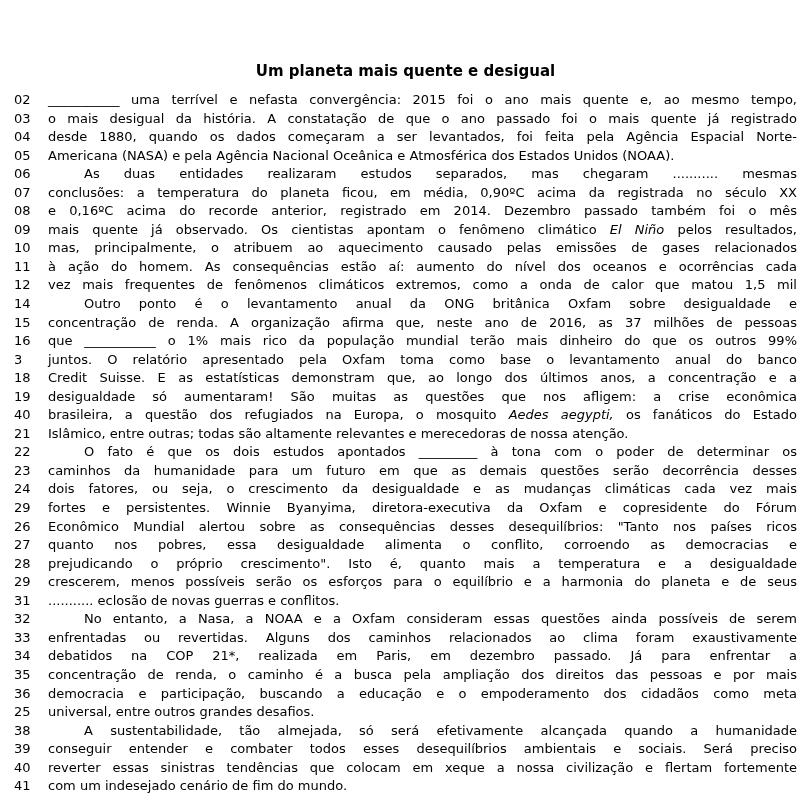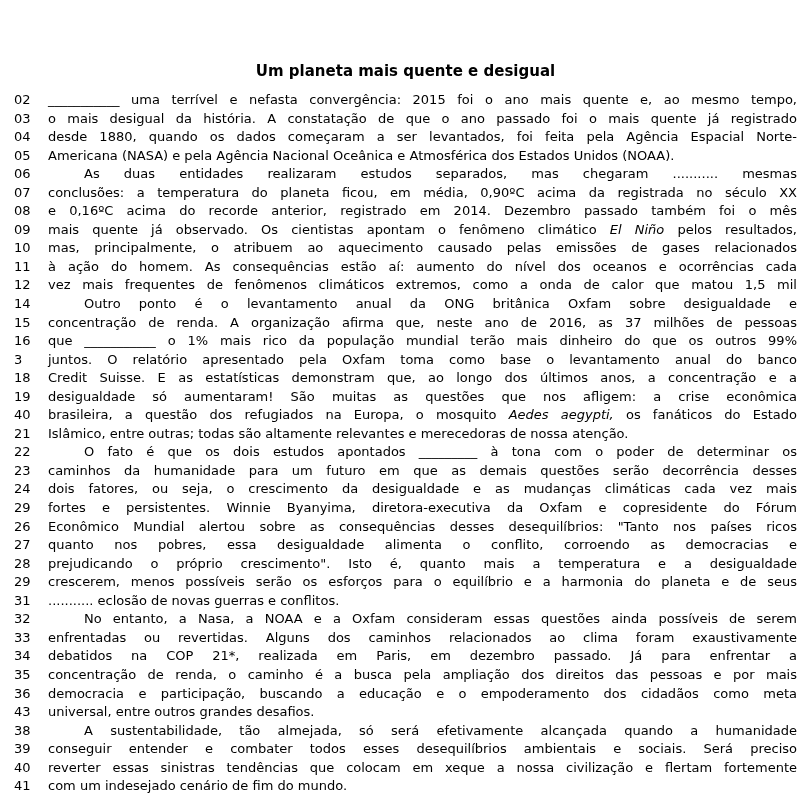--- a/index.html
+++ b/index.html
@@ -175,21 +175,21 @@
       </div>
       <div class="line">
         <span class="num">35</span>
         <div class="txt full"><span>concentração de renda, o caminho é a busca pela ampliação dos direitos das pessoas e por mais</span></div>
       </div>
       <div class="line">
         <span class="num">36</span>
         <div class="txt full"><span>democracia e participação, buscando a educação e o empoderamento dos cidadãos como meta</span></div>
       </div>
       <div class="line">
-        <span class="num">43</span>
+        <span class="num">25</span>
         <div class="txt"><span>universal, entre outros grandes desafios.</span></div>
       </div>
       <div class="line">
         <span class="num">38</span>
         <div class="txt full"><span class="indent"></span><span>A sustentabilidade, tão almejada, só será efetivamente alcançada quando a humanidade</span></div>
       </div>
       <div class="line">
         <span class="num">39</span>
         <div class="txt full"><span>conseguir entender e combater todos esses desequilíbrios ambientais e sociais. Será preciso</span></div>
       </div>

